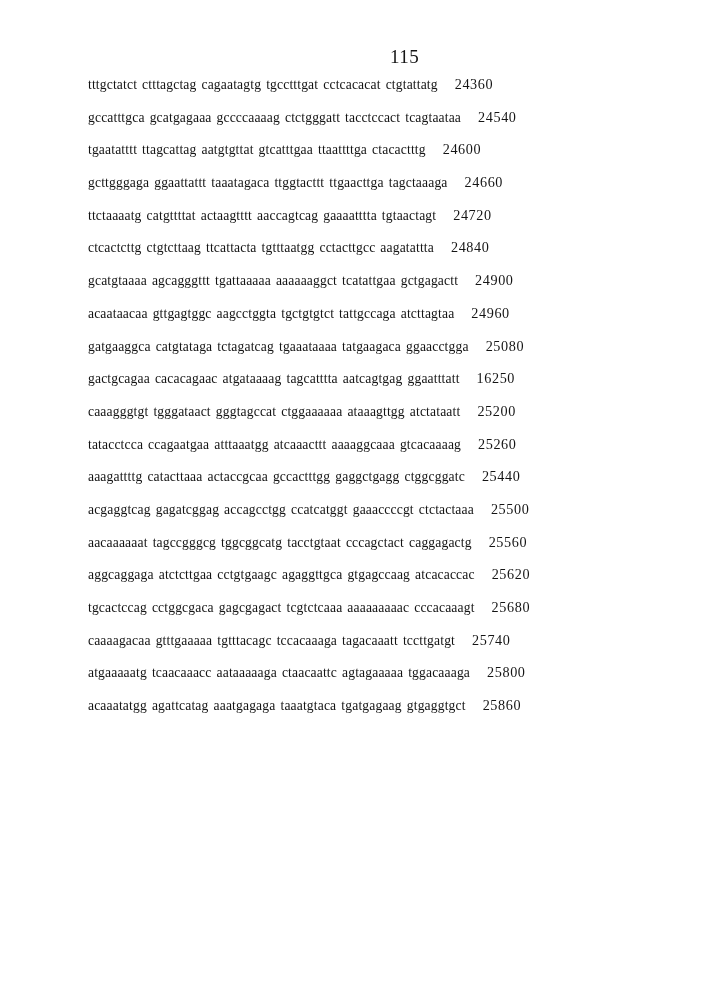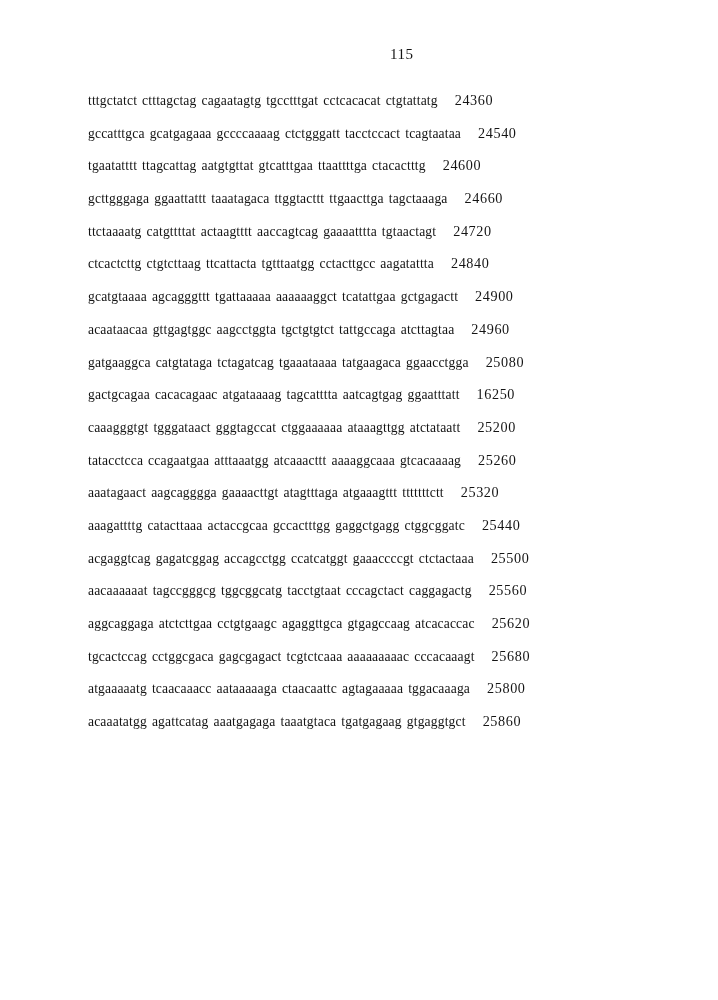--- a/index.html
+++ b/index.html
@@ -13,26 +13,26 @@
     height: 1000px;
     background: #ffffff;
     font-family: "Liberation Serif", "DejaVu Serif", serif;
     color: #141414;
     overflow: hidden;
   }
   .page-number {
     position: absolute;
     top: 46px;
     left: 390px;
-    font-size: 15px;
+    font-size: 19px;
     letter-spacing: 0.5px;
   }
   .listing {
     position: absolute;
-    top: 92px;
+    top: 76px;
     left: 88px;
     right: 20px;
     font-family: Liberation Serif, serif;
   }
   .seq-line {
     height: 32.7px;
     white-space: nowrap;
     font-size: 13.6px;
     letter-spacing: 0.15px;
   }
@@ -98,23 +98,20 @@
       </div>
 
       <div class="seq-line">
         <span class="seq-text">caaagggtgt tgggataact gggtagccat ctggaaaaaa ataaagttgg atctataatt</span><span class="seq-pos">25200</span>
       </div>
 
       <div class="seq-line">
         <span class="seq-text">tatacctcca ccagaatgaa atttaaatgg atcaaacttt aaaaggcaaa gtcacaaaag</span><span class="seq-pos">25260</span>
       </div>
 
-      <div class="seq-line">
-        <span class="seq-text">aaatagaact aagcagggga gaaaacttgt atagtttaga atgaaagttt tttttttctt</span><span class="seq-pos">25320</span>
-      </div>
 
 
       <div class="seq-line">
         <span class="seq-text">aaagattttg catacttaaa actaccgcaa gccactttgg gaggctgagg ctggcggatc</span><span class="seq-pos">25440</span>
       </div>
 
       <div class="seq-line">
         <span class="seq-text">acgaggtcag gagatcggag accagcctgg ccatcatggt gaaaccccgt ctctactaaa</span><span class="seq-pos">25500</span>
       </div>
 
@@ -123,20 +120,23 @@
       </div>
 
       <div class="seq-line">
         <span class="seq-text">aggcaggaga atctcttgaa cctgtgaagc agaggttgca gtgagccaag atcacaccac</span><span class="seq-pos">25620</span>
       </div>
 
       <div class="seq-line">
         <span class="seq-text">tgcactccag cctggcgaca gagcgagact tcgtctcaaa aaaaaaaaac cccacaaagt</span><span class="seq-pos">25680</span>
       </div>
 
+      <div class="seq-line">
+        <span class="seq-text">caaaagacaa gtttgaaaaa tgtttacagc tccacaaaga tagacaaatt tccttgatgt</span><span class="seq-pos">25740</span>
+      </div>
 
       <div class="seq-line">
         <span class="seq-text">atgaaaaatg tcaacaaacc aataaaaaga ctaacaattc agtagaaaaa tggacaaaga</span><span class="seq-pos">25800</span>
       </div>
 
       <div class="seq-line">
         <span class="seq-text">acaaatatgg agattcatag aaatgagaga taaatgtaca tgatgagaag gtgaggtgct</span><span class="seq-pos">25860</span>
       </div>
     </div>
 </div>

